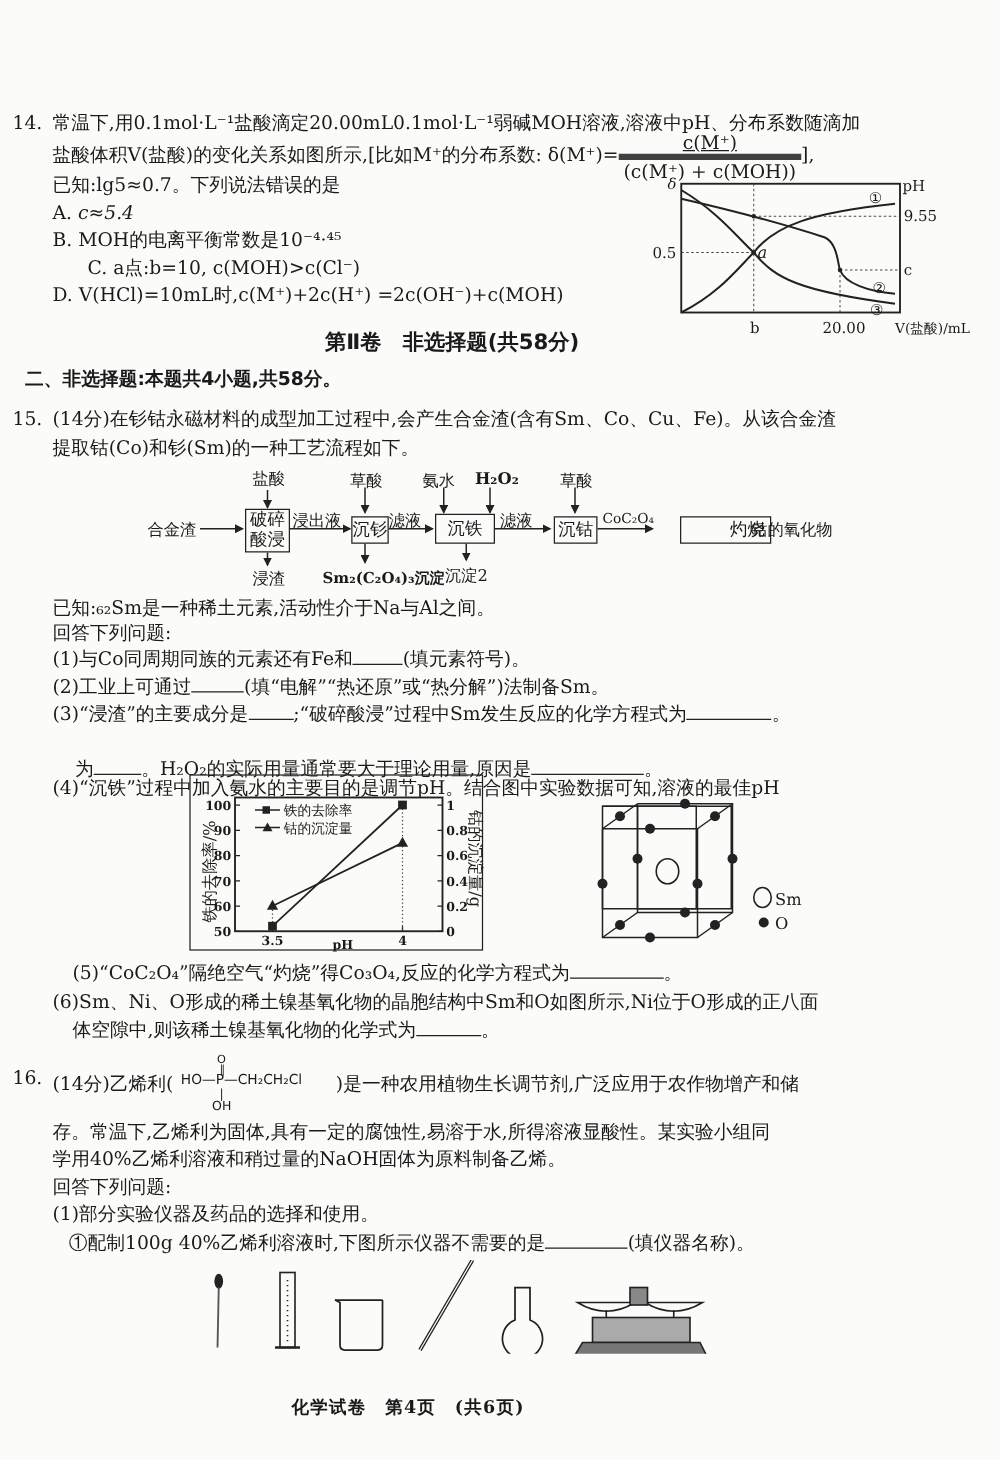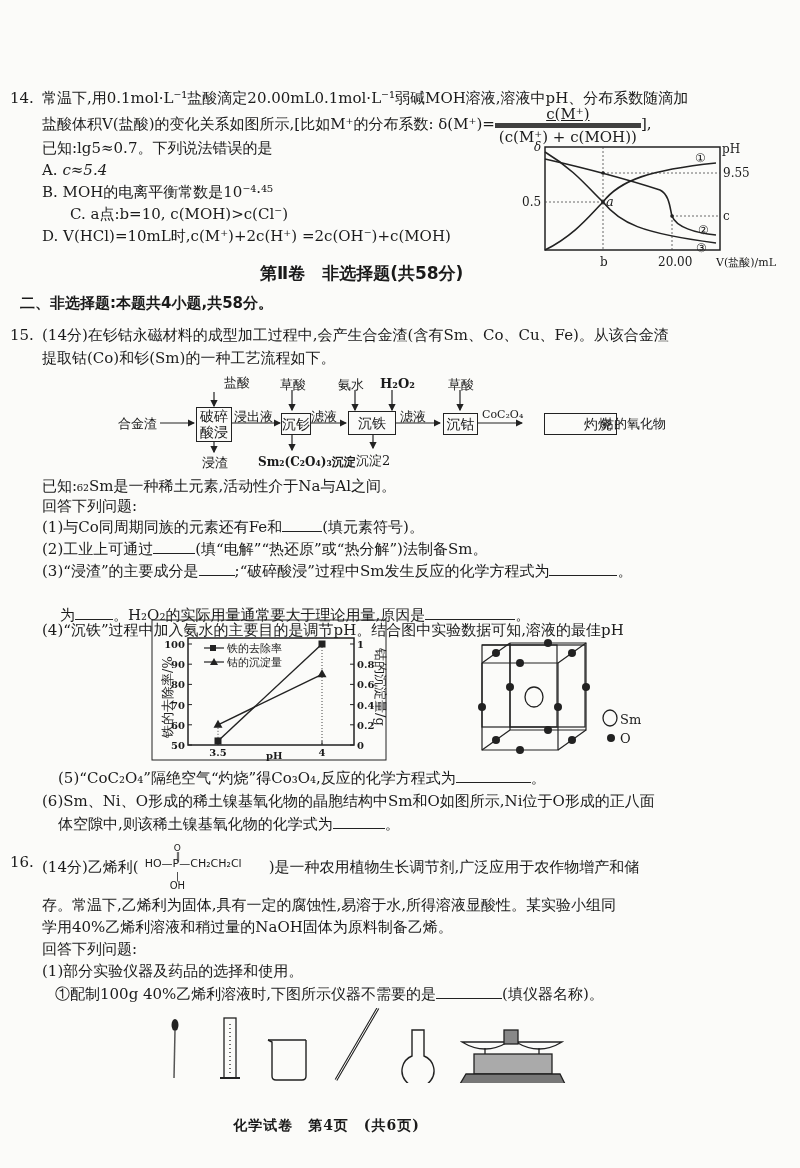--- a/index.html
+++ b/index.html
@@ -96,21 +96,21 @@
     <line x1="340" y1="20" x2="340" y2="40" stroke="#222" stroke-width="1.2" marker-end="url(#ah)"></line>
     <line x1="357" y1="53" x2="402" y2="53" stroke="#222" stroke-width="1.2" marker-end="url(#ah)"></line>
     <line x1="442" y1="53" x2="478" y2="53" stroke="#222" stroke-width="1.2" marker-end="url(#ah)"></line>
   </svg>
   <div class="flow-label" style="top:45px;left:-2px;">合金渣</div>
   <div class="box" style="top:37px;left:76px;width:34px;height:33px;"><span>破碎</span><br><span>酸浸</span></div>
   <div class="box" style="top:43px;left:161px;width:28px;height:20px;line-height:20px;">沉钐</div>
   <div class="box" style="top:41px;left:228px;width:46px;height:22px;line-height:22px;">沉铁</div>
   <div class="box" style="top:43px;left:323px;width:33px;height:20px;line-height:20px;">沉钴</div>
   <div class="box" style="top:43px;left:424px;width:36px;height:20px;line-height:20px;padding-left:35px;">灼烧</div>
-  <div class="flow-label" style="top:4px;left:82px;margin-left:22px;">盐酸</div>
+  <div class="flow-label" style="top:4px;left:82px;">盐酸</div>
   <div class="flow-label" style="top:6px;left:160px;">草酸</div>
   <div class="flow-label" style="top:6px;left:218px;">氨水</div>
   <div class="flow-label bold" style="top:6px;left:260px;">H₂O₂</div>
   <div class="flow-label" style="top:6px;left:328px;">草酸</div>
   <div class="flow-label" style="top:38px;left:114px;">浸出液</div>
   <div class="flow-label" style="top:38px;left:191px;">滤液</div>
   <div class="flow-label" style="top:38px;left:280px;">滤液</div>
   <div class="flow-label" style="top:38px;left:362px;font-size:11px;">CoC₂O₄</div>
   <div class="flow-label" style="top:84px;left:82px;">浸渣</div>
   <div class="flow-label bold" style="top:84px;left:138px;font-size:12px;">Sm₂(C₂O₄)₃沉淀</div>

